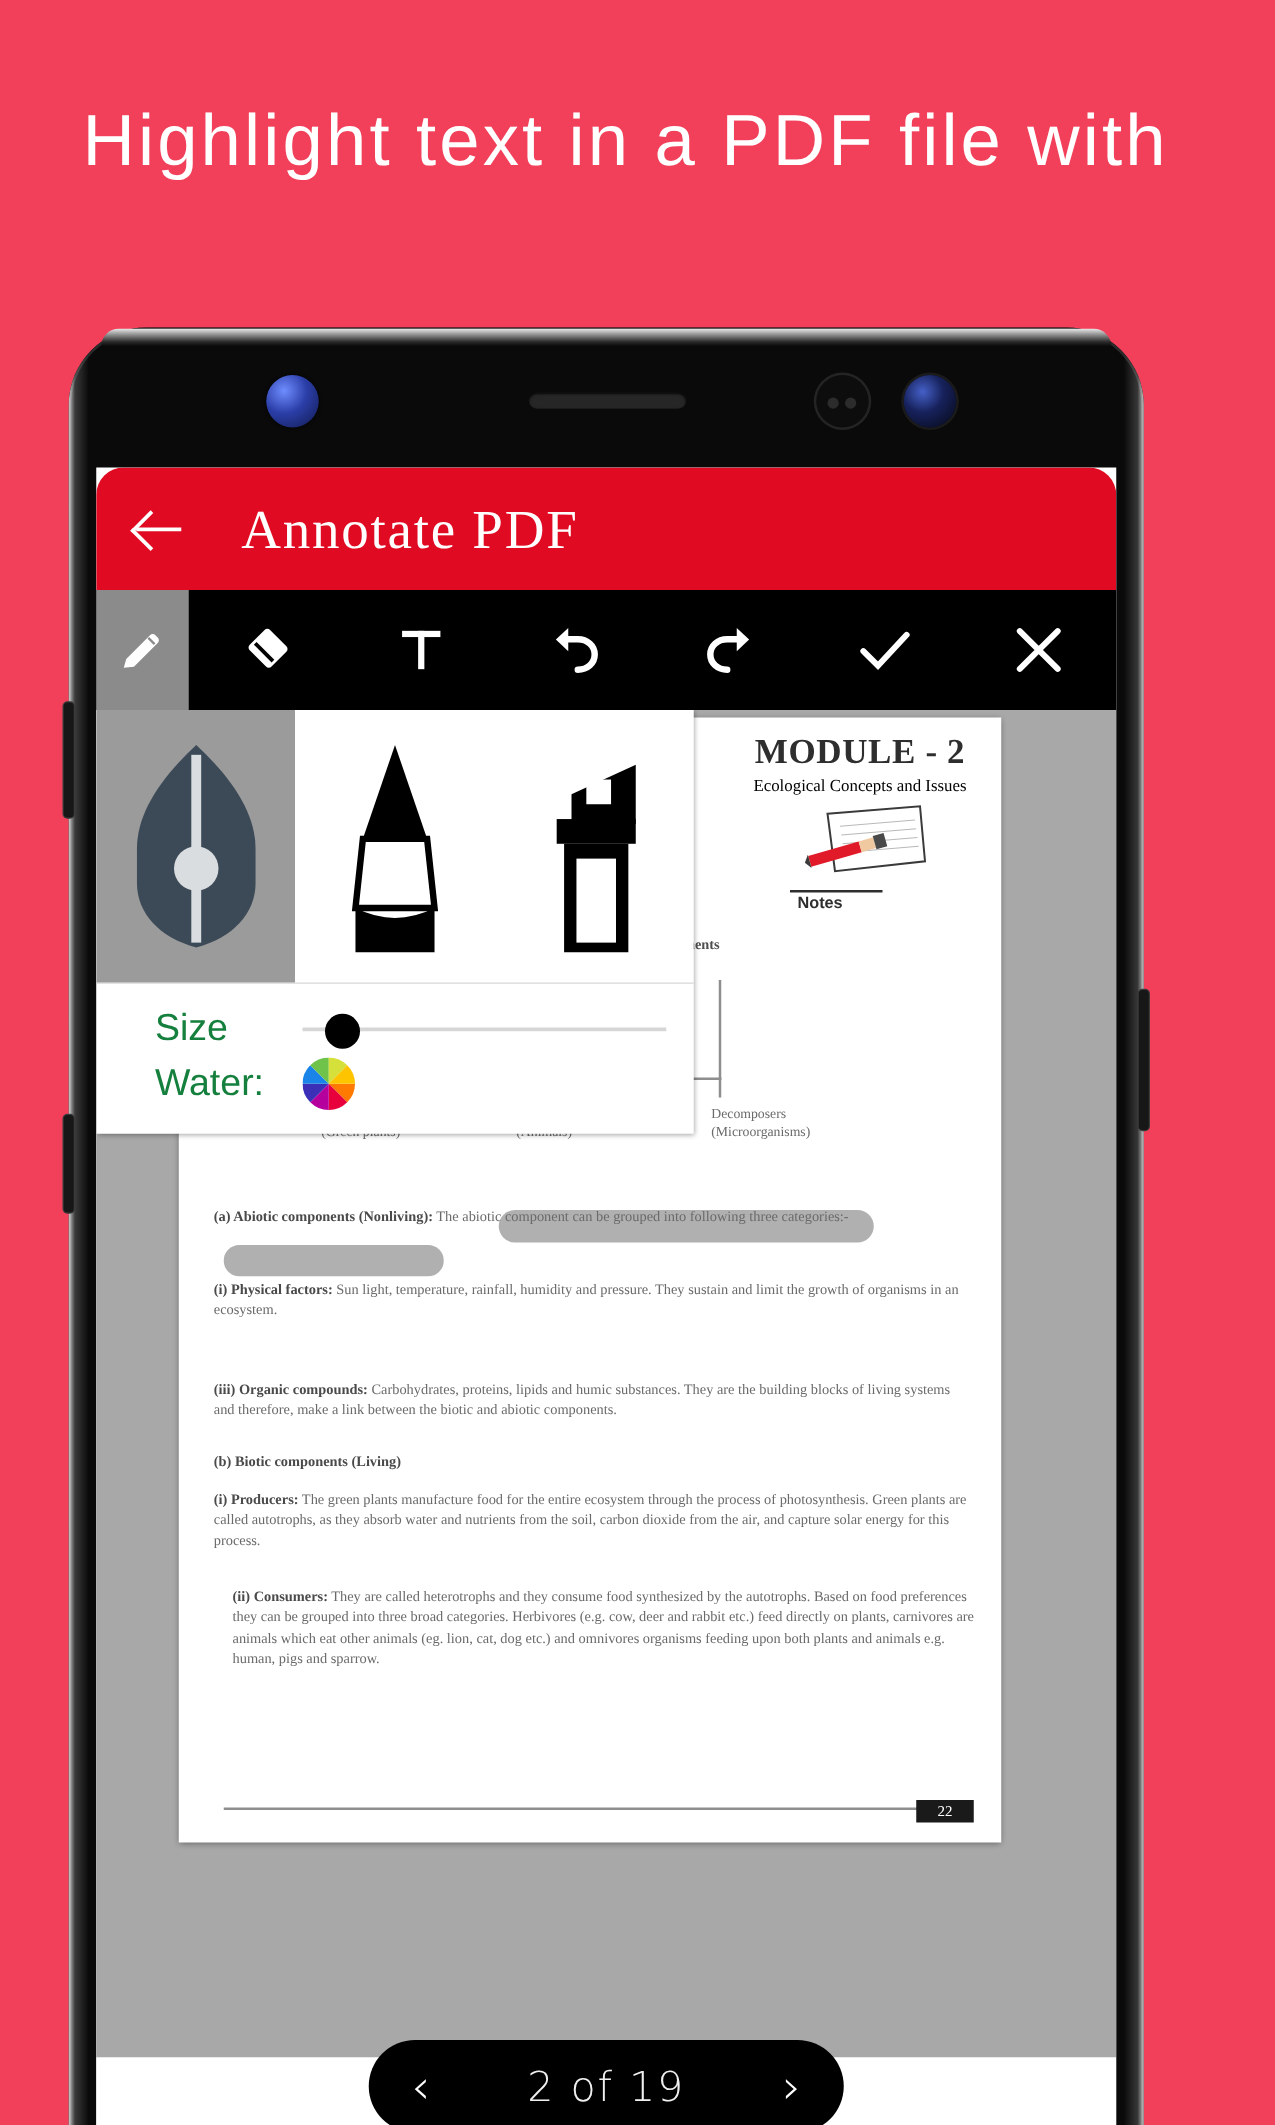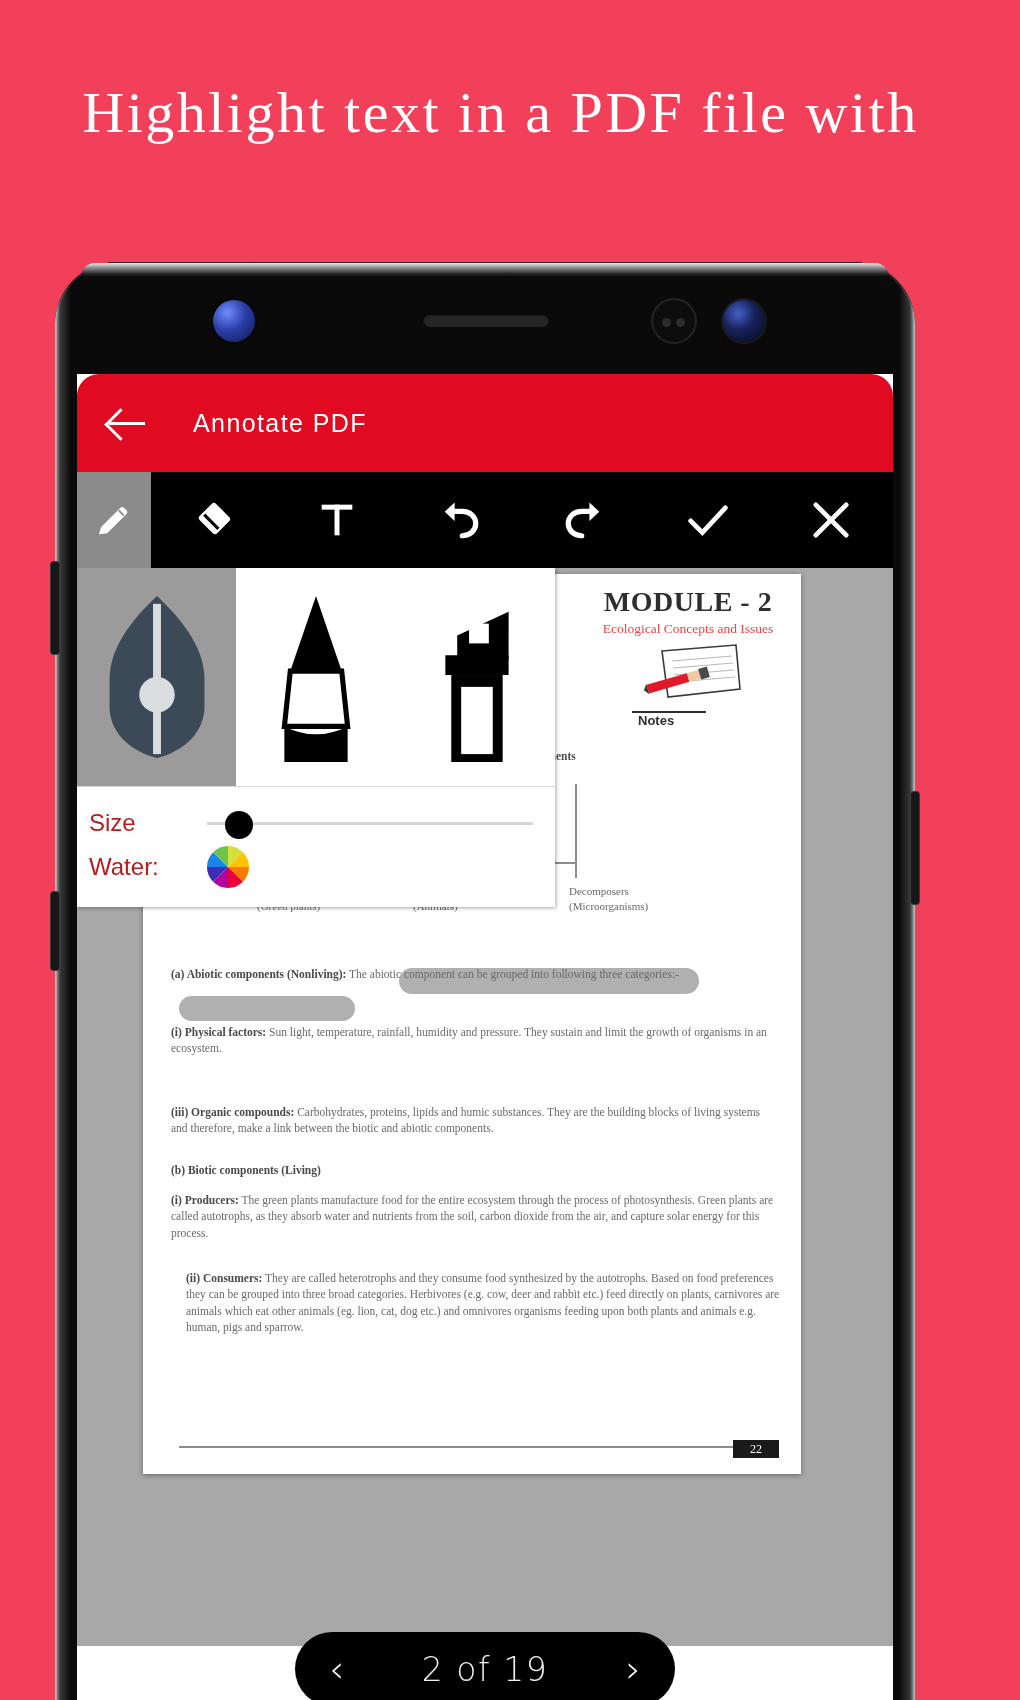--- a/index.html
+++ b/index.html
@@ -9,21 +9,21 @@
     background:#f2405a;
     position:relative;
     overflow:hidden;
   }
 
   
   #promo-headline{
     position:absolute; top:78px; left:0; width:1001px;
     text-align:center;
     color:#ffffff;
-    font-family:Liberation Serif, serif;
+    font-family:Liberation Sans, sans-serif;
     font-weight:300;
     font-size:58px;
     line-height:1.22;
     letter-spacing:2.5px;
   }
 
   
   #phone{
     position:absolute;
     left:55px; top:262px;
@@ -99,22 +99,22 @@
   #back-arrow{ width:52px;height:52px; position:relative; flex:0 0 auto; }
   #back-arrow::before{
     content:""; position:absolute; left:8px; top:25px; width:36px; height:3px; background:#fff;
   }
   #back-arrow::after{
     content:""; position:absolute; left:8px; top:16px; width:20px;height:20px;
     border-left:3px solid #fff; border-bottom:3px solid #fff;
     transform:rotate(45deg);
   }
   #app-title{
-    color:#fff; font-family:Liberation Sans, sans-serif; font-weight:300;
-    font-size:25px; letter-spacing:1.4px; margin-left:40px;
+    color:#fff; font-family:Liberation Serif, serif; font-weight:300;
+    font-size:44px; letter-spacing:1.4px; margin-left:40px;
   }
 
   
   #tool-bar{
     height:96px; background:#000;
     display:flex; align-items:stretch;
   }
   .tool-btn{
     flex:1 1 0; display:flex; align-items:center; justify-content:center;
     color:#fff; position:relative;
@@ -140,21 +140,21 @@
 
   #module-header{
     position:absolute; right:18px; top:12px; width:190px; text-align:center;
   }
   #module-title{
     font-family:"Liberation Serif", serif; font-weight:bold;
     font-size:28px; color:#2e2e2e; letter-spacing:.5px;
   }
   #module-sub{
     font-family:"Liberation Serif", serif; font-size:13.5px;
-    color:#ef4444; line-height:1.2; margin-top:3px;
+    color:#000000; line-height:1.2; margin-top:3px;
   }
   #notes-badge{
     position:relative; margin:6px auto 0; width:120px; height:74px;
   }
   #notes-label{
     font-family:Liberation Sans, sans-serif; font-weight:bold;
     font-size:13px; color:#2e2e2e; text-align:left; padding-left:6px;
     border-top:2px solid #2e2e2e; width:74px; margin:2px 0 0 4px;
   }
 
@@ -203,22 +203,22 @@
   }
   #tool-options{ display:flex; height:218px; align-items:center; }
   .tool-option{
     flex:1 1 0; height:218px; display:flex; align-items:center; justify-content:center;
   }
   .tool-option.is-selected{ background:#9b9b9b; }
 
   #tool-settings{ border-top:1px solid #d7d7d7; padding:14px 0 18px 0; }
   .setting-row{ display:flex; align-items:center; height:44px; padding-left:12px; }
   .setting-label{
-    font-family:"Liberation Sans", sans-serif; font-size:24px; color:#b91c1c;
-    width:118px; flex:0 0 auto;
+    font-family:"Liberation Sans", sans-serif; font-size:30px; color:#15803d;
+    width:118px; flex:0 0 auto;margin-left:35px;
   }
   #size-slider{ position:relative; flex:1 1 auto; height:30px; margin-right:22px; }
   #size-track{
     position:absolute; left:0; right:0; top:14px; height:3px; background:#d6d6d6;
   }
   #size-thumb{
     position:absolute; left:18px; top:3px; width:28px; height:28px;
     border-radius:50%; background:#000;
   }
   #color-swatch{ width:42px; height:42px; border-radius:50%; position:relative; }

